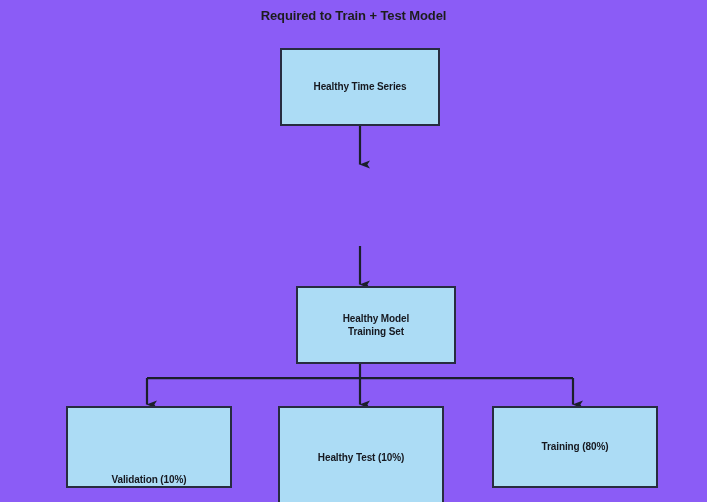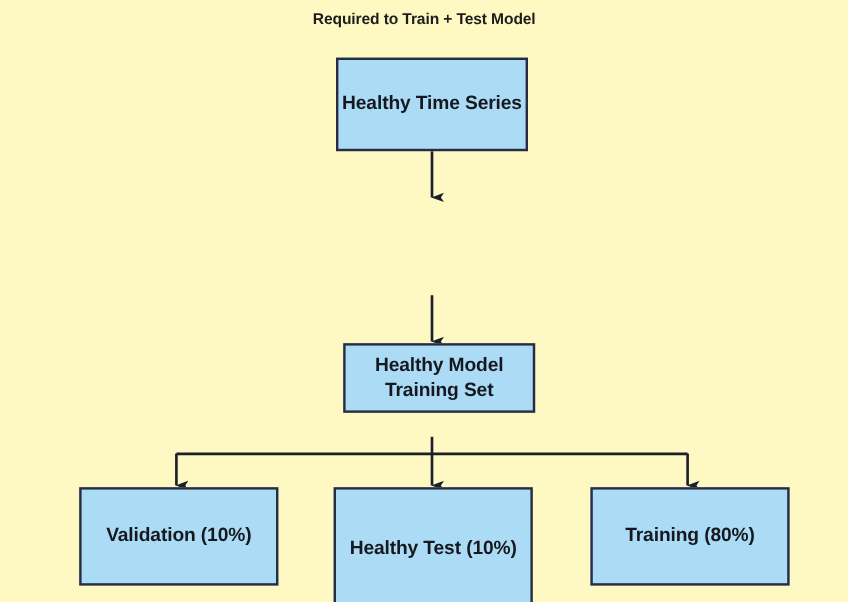--- a/index.html
+++ b/index.html
@@ -7,21 +7,21 @@
     padding: 0;
     background: #ffffff;
   }
   body {
     font-family: "Liberation Sans", sans-serif;
   }
   #canvas {
     position: relative;
     width: 707px;
     height: 502px;
-    background: #fef9c3;
+    background: #8b5cf6;
     overflow: hidden;
   }
   #flow-svg {
     position: absolute;
     left: 0;
     top: 0;
     width: 707px;
     height: 502px;
   }
   .diagram-title {
@@ -39,31 +39,31 @@
     position: absolute;
     box-sizing: border-box;
     background: #ACDCF5;
     border: 2px solid #272C40;
     display: flex;
     align-items: center;
     justify-content: center;
     text-align: center;
   }
   .node-label {
-    font-size: 16px;
+    font-size: 10px;
     font-weight: bold;
     color: #16181f;
     line-height: 1.32;
     letter-spacing: -0.1px;
     white-space: pre-line;
   }
   #node-healthy-time-series { left: 280px; top: 48px;  width: 160px; height: 78px; }
   #node-preprocessing       { left: 280px; top: 166px; width: 160px; height: 80px; }
-  #node-healthy-model-set   { left: 286px; top: 286px; width: 160px; height: 58px; align-items: center; }
-  #node-validation          { left: 66px;  top: 406px; width: 166px; height: 82px; }
+  #node-healthy-model-set   { left: 296px; top: 286px; width: 160px; height: 78px; align-items: center; }
+  #node-validation          { left: 66px;  top: 406px; width: 166px; height: 82px; align-items: flex-end; }
   #node-healthy-test        { left: 278px; top: 406px; width: 166px; height: 104px; }
   #node-training            { left: 492px; top: 406px; width: 166px; height: 82px; }
 </style>
 </head>
 <body>
 
 <div id="canvas">
 
   <div class="diagram-title">Required to Train + Test Model</div>
 

